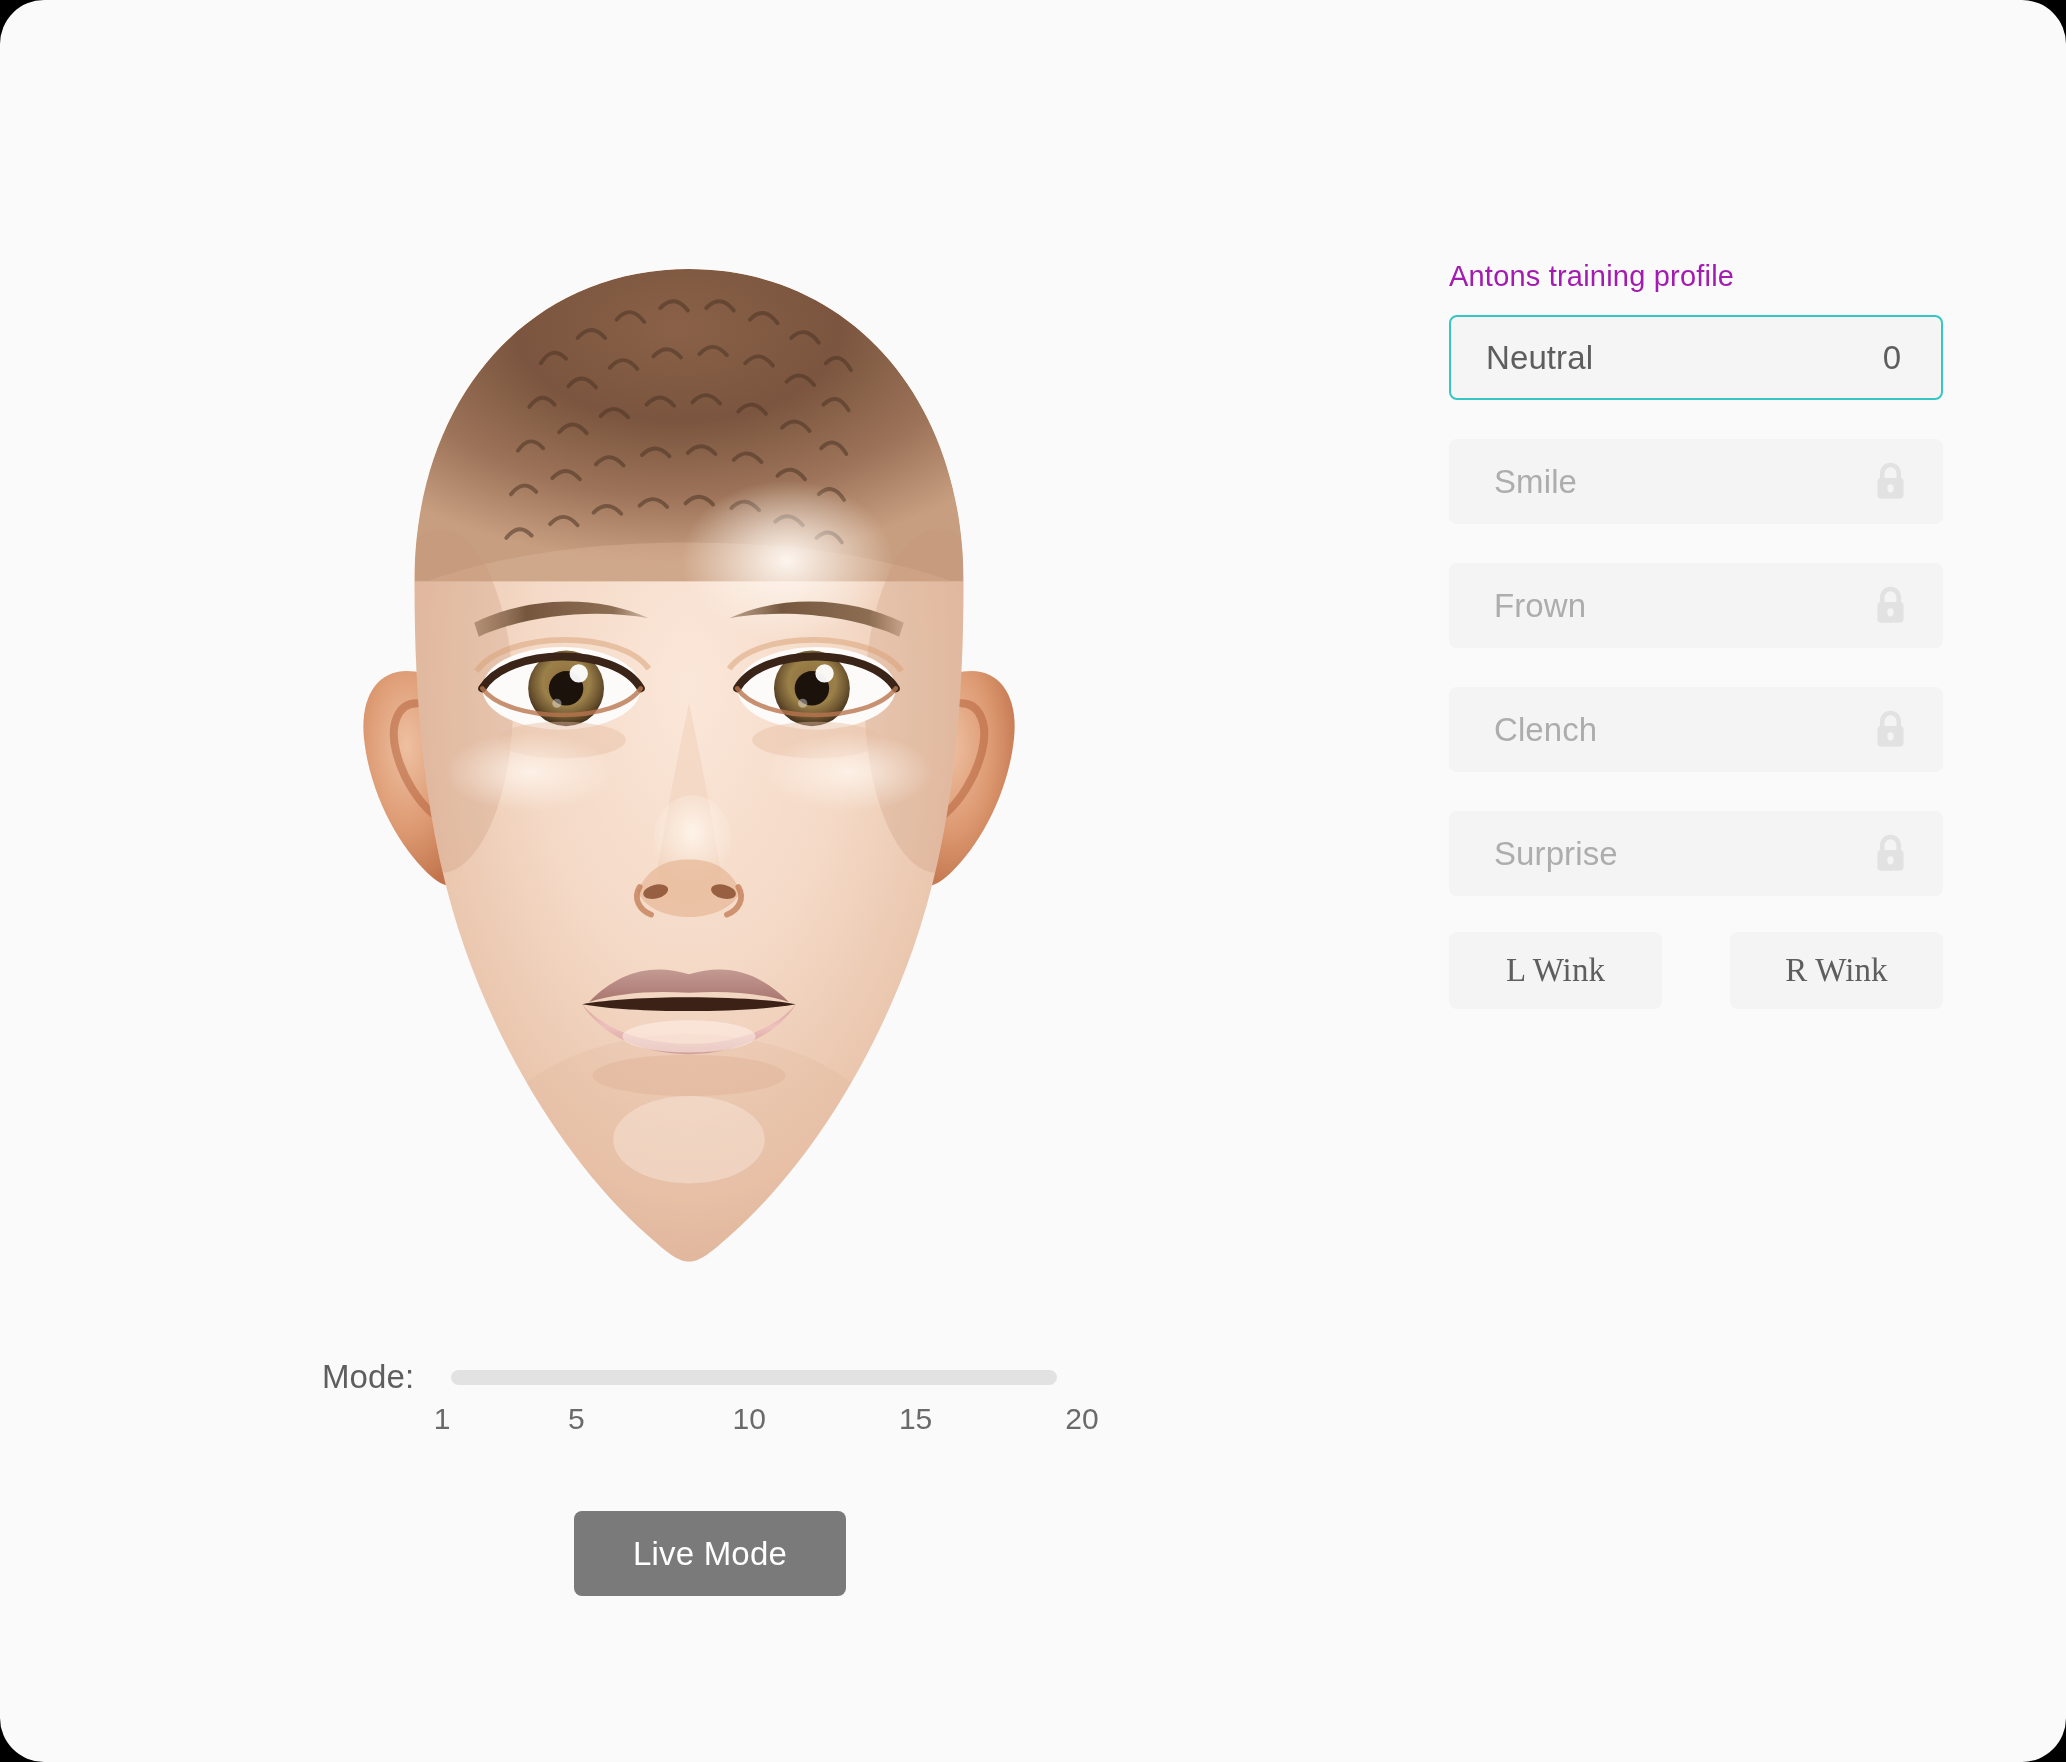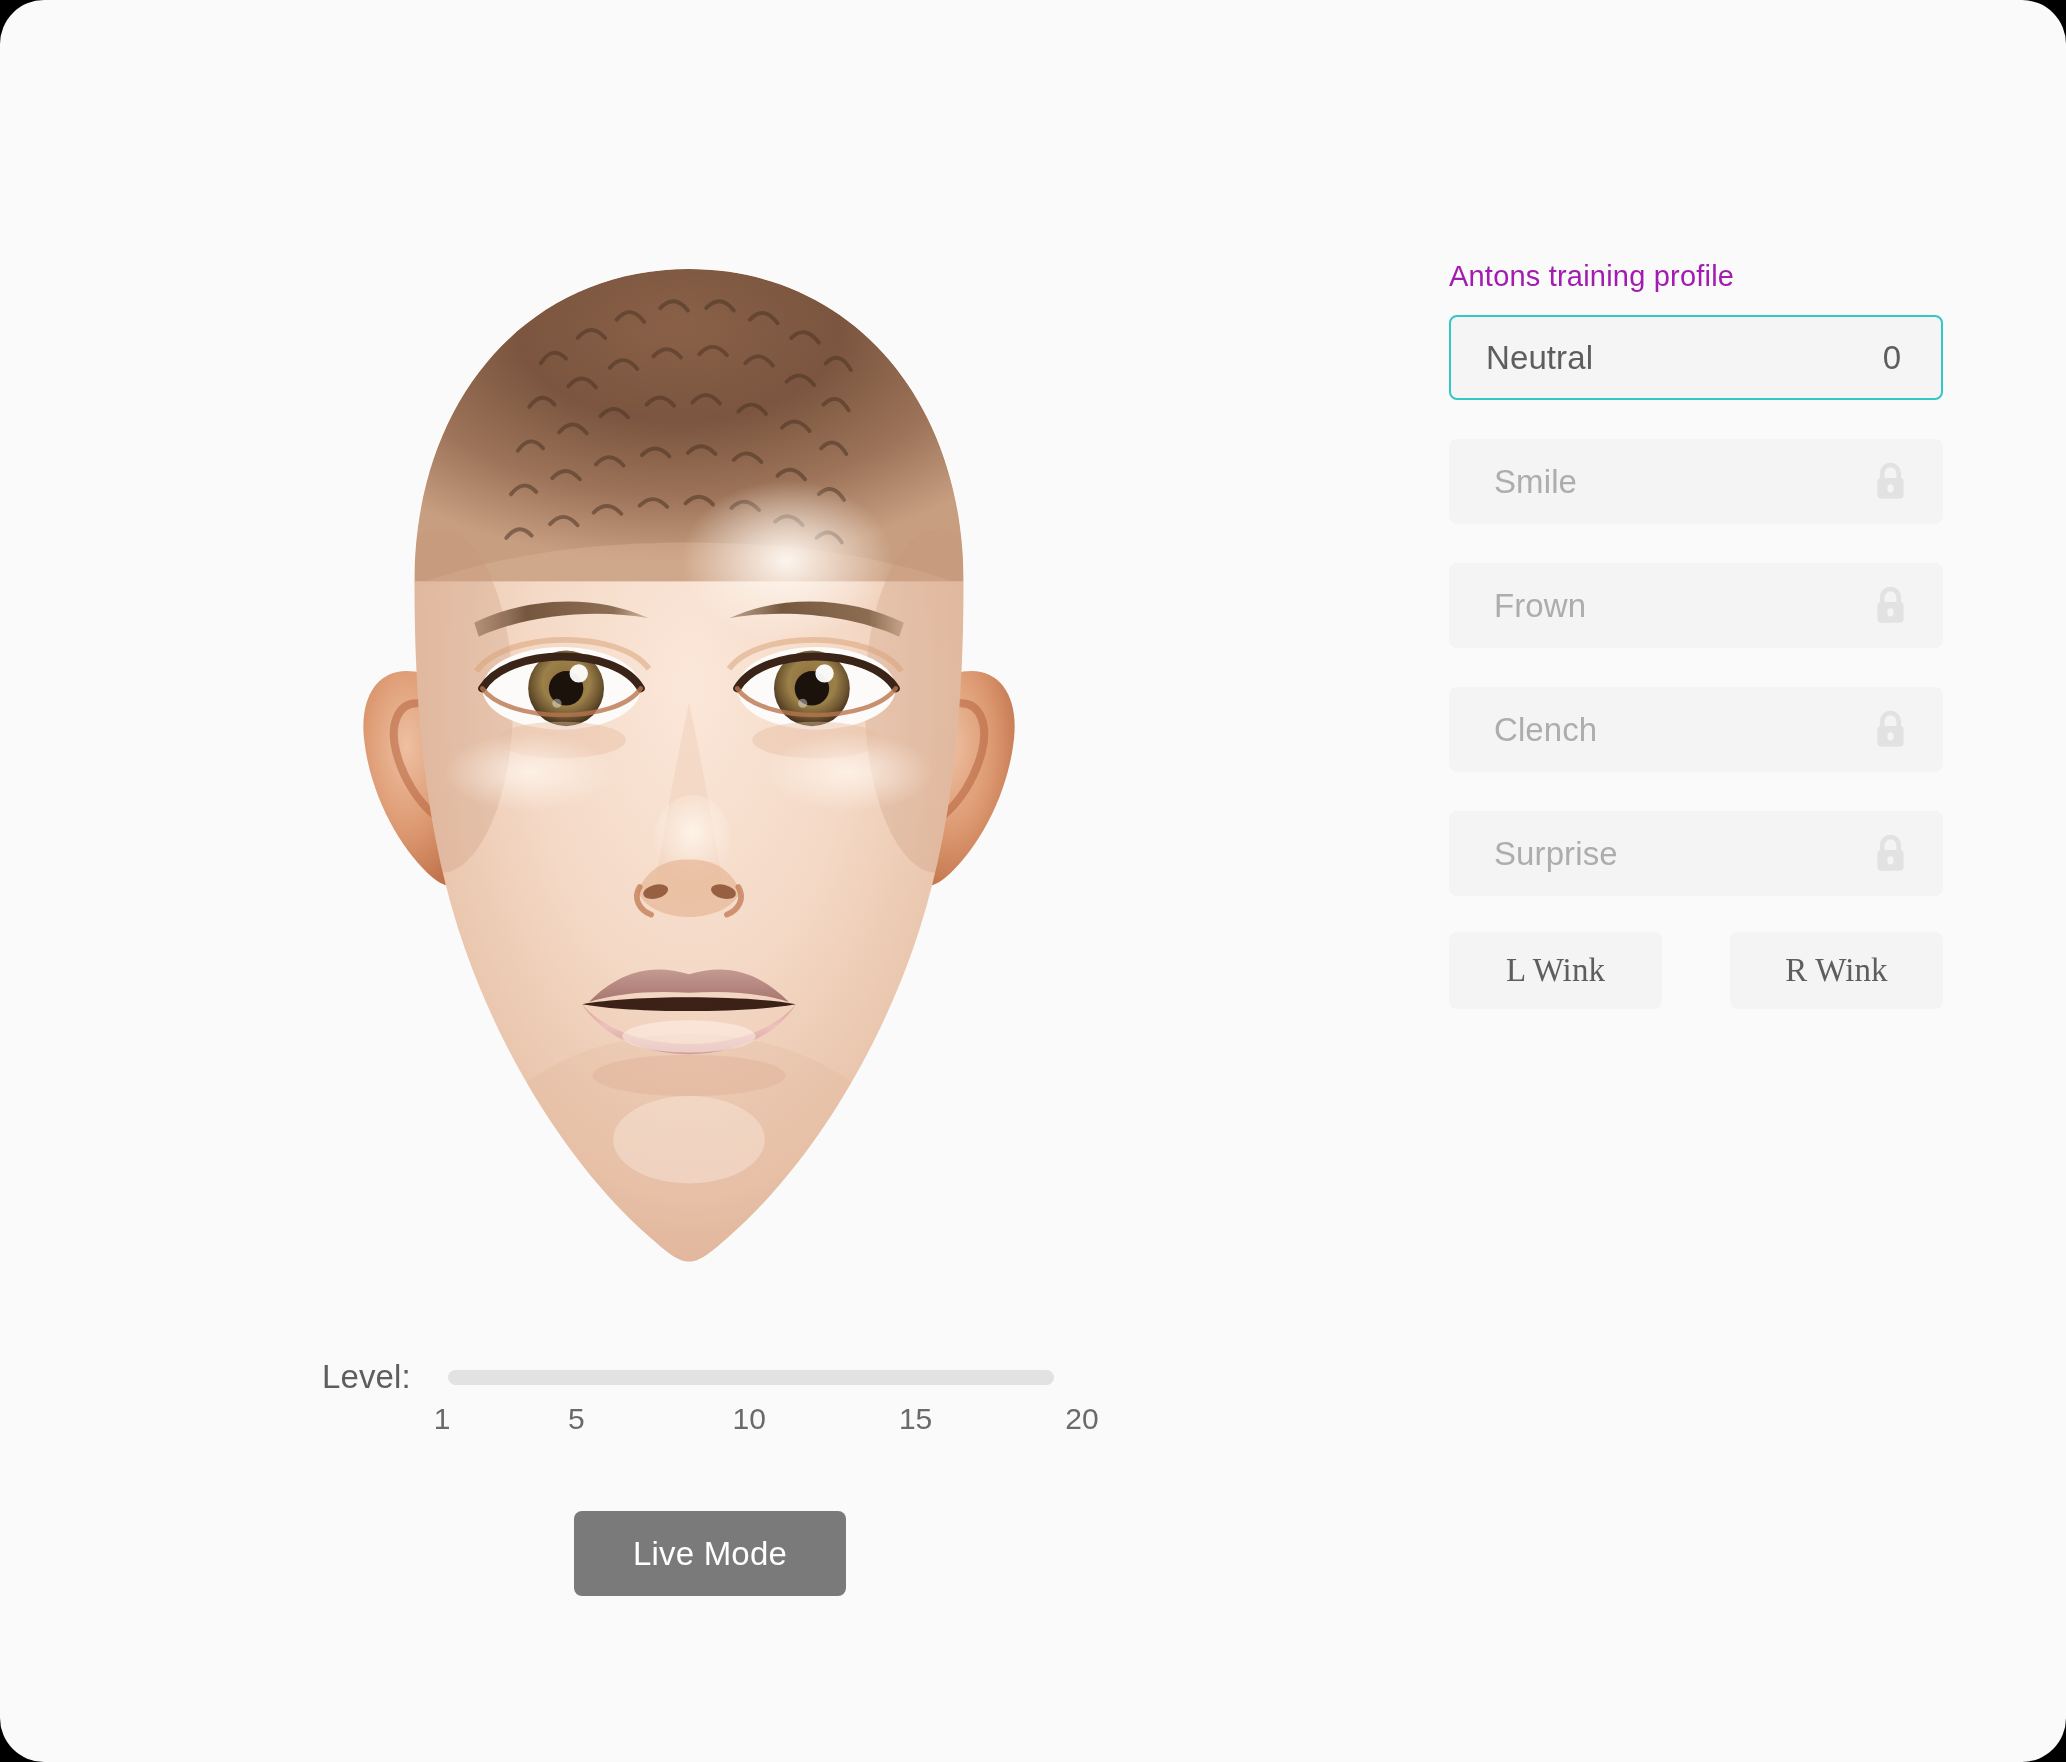--- a/index.html
+++ b/index.html
@@ -357,21 +357,21 @@
             <ellipse cx="335" cy="682" rx="58" ry="14" fill="#fff1ea" opacity=".55"></ellipse>
             <ellipse cx="335" cy="716" rx="84" ry="18" fill="#d9a78c" opacity=".3"></ellipse>
           </g>
 
           <ellipse cx="335" cy="772" rx="66" ry="38" fill="#fff4ea" opacity=".35"></ellipse>
         </g>
       </svg>
     </div>
 
     <div id="level-row">
-      <span id="level-label">Level:</span>
+      <span id="level-label">Mode:</span>
       <div id="level-track">
         <div id="level-fill" style="width: 0%;"></div>
       </div>
     </div>
     <div id="tick-row">
         <span class="tick" style="left: 0%;">1</span>
         <span class="tick" style="left: 21%;">5</span>
         <span class="tick" style="left: 48%;">10</span>
         <span class="tick" style="left: 74%;">15</span>
         <span class="tick" style="left: 100%;">20</span>

